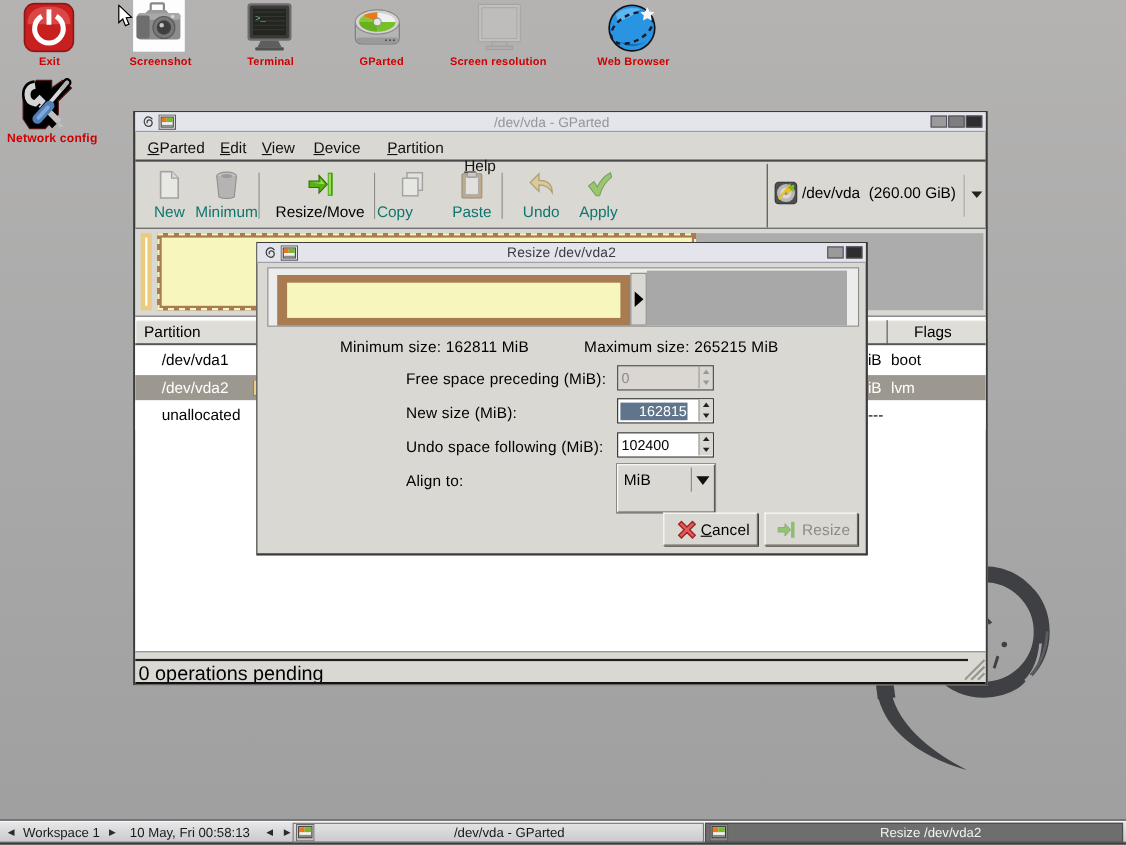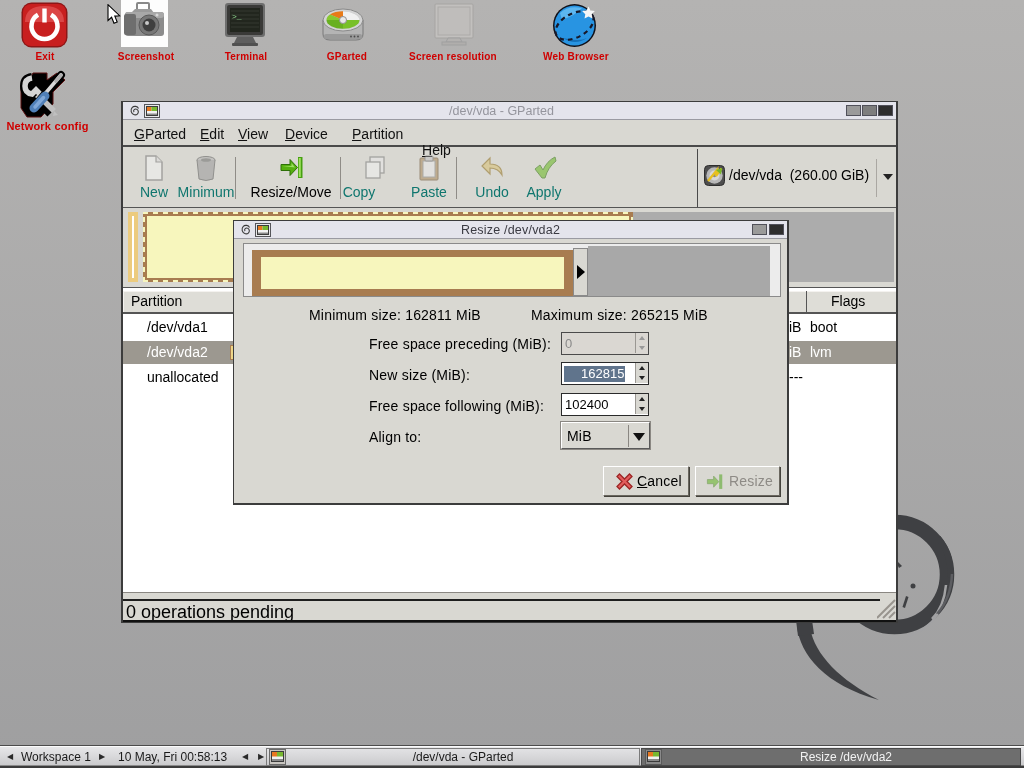--- a/index.html
+++ b/index.html
@@ -287,21 +287,21 @@
     <div class="abs" style="left:329px; top:4px; width:15px; height:48px; background:#d9d8d2; border:1px solid #8a8a8a;">
       <div class="abs" style="left:3px; top:16px; width:0; height:0; border:7.5px solid transparent; border-left:8.5px solid #000; border-right:none;"></div>
     </div>
     <div class="abs" style="left:344px; top:2px; width:182px; height:50px; background:#a8a8a8;"></div>
   </div>
   <div class="abs" style="left:75px; top:86px;">Minimum size: 162811 MiB</div>
   <div class="abs" style="left:297px; top:86px;">Maximum size: 265215 MiB</div>
 
   <div class="abs" style="left:135px; top:115px;">Free space preceding (MiB):</div>
   <div class="abs" style="left:135px; top:146px;">New size (MiB):</div>
-  <div class="abs" style="left:135px; top:177px;">Free space following (MiB):</div>
+  <div class="abs" style="left:135px; top:177px;">Undo space following (MiB):</div>
   <div class="abs" style="left:135px; top:208px;">Align to:</div>
 
   <div class="abs" style="left:327px; top:111px; width:88px; height:23px; border:1px solid #4a4a4a; background:#dad7d2;">
     <span class="abs" style="left:3px; top:3px; color:#8a8a8a; font-size:13px; letter-spacing:0;">0</span>
     <div class="abs" style="right:0; top:0; width:13px; height:20px; border-left:1px solid #9a9792;">
       <div class="abs" style="left:3px; top:3px; border:3.5px solid transparent; border-bottom:4px solid #999; border-top:none;"></div>
       <div class="abs" style="left:3px; bottom:3px; border:3.5px solid transparent; border-top:4px solid #999; border-bottom:none;"></div>
     </div>
   </div>
 
@@ -314,21 +314,21 @@
   </div>
 
   <div class="abs" style="left:327px; top:172px; width:88px; height:23px; border:1px solid #2a2a2a; background:#fff;">
     <span class="abs" style="left:3px; top:3px; font-size:13px; letter-spacing:0;">102400</span>
     <div class="abs" style="right:0; top:0; width:13px; height:20px; border-left:1px solid #9a9792; background:#d9d8d2;">
       <div class="abs" style="left:3px; top:3px; border:3.5px solid transparent; border-bottom:4px solid #222; border-top:none;"></div>
       <div class="abs" style="left:3px; bottom:3px; border:3.5px solid transparent; border-top:4px solid #222; border-bottom:none;"></div>
     </div>
   </div>
 
-  <div class="abs" style="left:327px; top:201px; width:89px; height:27px; background:#d9d8d2; border:1px solid #fff; border-right-color:#5a5a5a; border-bottom-color:#5a5a5a; box-shadow:0 0 0 1px #8a8782;padding-left:34px;">
+  <div class="abs" style="left:327px; top:201px; width:89px; height:44px; background:#d9d8d2; border:1px solid #fff; border-right-color:#5a5a5a; border-bottom-color:#5a5a5a; box-shadow:0 0 0 1px #8a8782;padding-left:34px;">
     <span class="abs" style="left:5px; top:5px;">MiB</span>
     <div class="abs" style="right:0; top:2px; width:21px; height:22px; border-left:1px solid #8a8782;">
       <div class="abs" style="left:4px; top:8px; border:6.5px solid transparent; border-top:8px solid #111; border-bottom:none;"></div>
     </div>
   </div>
 
   <div class="abs" style="left:369px; top:245px; width:86px; height:30px; background:#d9d8d2; border:1px solid #fff; border-right-color:#6a675f; border-bottom-color:#6a675f; box-shadow:1px 1px 0 #44423c;">
     <svg class="abs" style="left:12px; top:6px;" width="17" height="17" viewBox="0 0 17 17">
         <path d="M3.5 1 L8.5 6 L13.5 1 L16 3.5 L11 8.5 L16 13.5 L13.5 16 L8.5 11 L3.5 16 L1 13.5 L6 8.5 L1 3.5 Z" fill="#e25c5c" stroke="#9c2424" stroke-width="1.3"></path>
       </svg>

